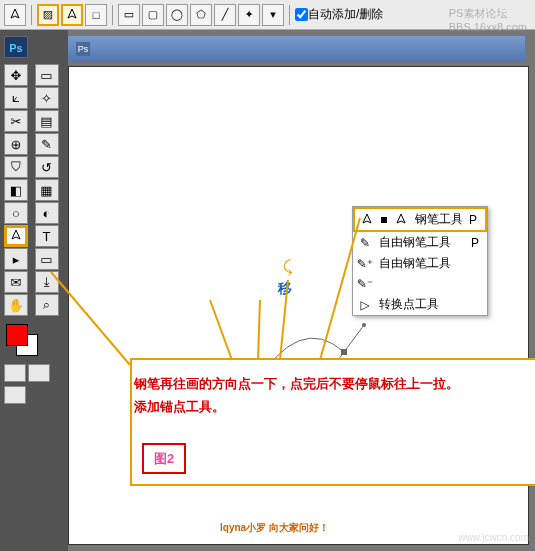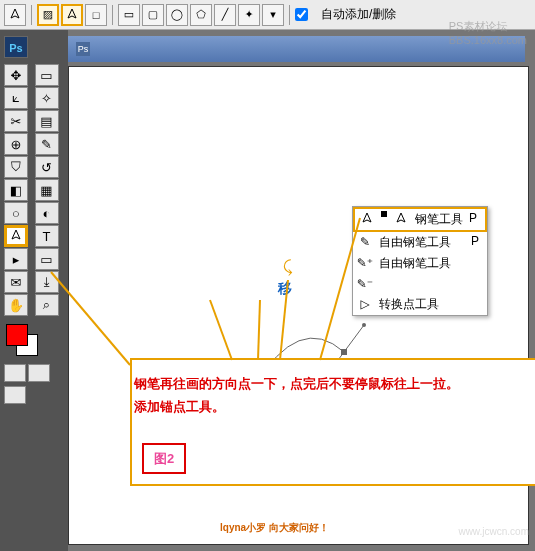--- a/index.html
+++ b/index.html
@@ -2,57 +2,57 @@
 <html><head>
 <meta charset="utf-8">
 <style>
 * { margin: 0; padding: 0; box-sizing: border-box; font-family: "Microsoft YaHei", SimSun, sans-serif; }
 body { width: 535px; height: 551px; background: #fff; overflow: hidden; position: relative; }
 
 .top-toolbar { height: 30px; background: #ebebeb; border-bottom: 1px solid #aaa; display: flex; align-items: center; padding: 0 4px; gap: 2px; }
 .tb-btn { width: 22px; height: 22px; background: #f5f5f5; border: 1px solid #999; display: flex; align-items: center; justify-content: center; font-size: 11px; }
 .tb-btn.hl { border: 2px solid #e8a000; background: #fff8e0; }
 .tb-sep { width: 1px; height: 20px; background: #999; margin: 0 3px; }
-.tb-check { display: flex; align-items: center; font-size: 12px; gap: 13px; }
+.tb-check { display: flex; align-items: center; font-size: 12px; gap: 0; }
 
 .title-bar { height: 26px; background: linear-gradient(#7a9acc, #5276b0); color: #fff; display: flex; align-items: center; padding: 0 8px; font-size: 12px; margin: 6px 4px 0 68px; }
 .title-icon { width: 14px; height: 14px; background: #4a6a9a; margin-right: 6px; font-size: 9px; line-height: 14px; text-align: center; }
 
 .main-area { display: flex; height: calc(100% - 30px); }
 .left-panel { width: 68px; background: #535353; display: flex; flex-direction: column; padding: 6px 4px; }
 .ps-icon { width: 24px; height: 22px; background: #1a3a6a; color: #5ac8fa; font-size: 11px; font-weight: bold; text-align: center; line-height: 22px; margin-bottom: 6px; border: 1px solid #666; }
 .tools-grid { display: grid; grid-template-columns: 1fr 1fr; gap: 1px; }
 .tool { width: 24px; height: 22px; background: #e8e8e8; border: 1px solid #888; display: flex; align-items: center; justify-content: center; font-size: 13px; position: relative; }
 .tool.hl { border: 3px solid #e8a000; background: #fff; }
 .swatch-area { margin-top: 8px; position: relative; height: 36px; }
 .fg-color { width: 22px; height: 22px; background: #ff0000; border: 1px solid #000; position: absolute; top: 0; left: 2px; }
 .bg-color { width: 22px; height: 22px; background: #fff; border: 1px solid #000; position: absolute; top: 10px; left: 12px; }
 .mode-btns { display: flex; gap: 2px; margin-top: 4px; }
 .mode-btn { width: 22px; height: 18px; background: #e8e8e8; border: 1px solid #888; }
 
 .canvas-wrap { flex: 1; background: #767676; padding: 0 6px 6px 0; position: relative; }
 .canvas { position: absolute; top: 36px; left: 0; right: 6px; bottom: 6px; background: #fff; border: 1px solid #333; }
 
 .pen-menu { position: absolute; top: 210px; left: 355px; background: #fff; border: 1px solid #9c9c9c; box-shadow: 2px 2px 4px rgba(0,0,0,0.3); font-size: 12px; }
-.pen-menu-row { display: flex; align-items: flex-start; padding: 2px 8px 2px 4px; gap: 6px; white-space: nowrap; }
+.pen-menu-row { display: flex; align-items: center; padding: 2px 8px 2px 4px; gap: 6px; white-space: nowrap; }
 .pen-menu-row.sel { background: #fff; }
 .pm-icon { width: 16px; height: 16px; display: flex; align-items: center; justify-content: center; }
 .pm-mark { width: 6px; height: 6px; background: #000; }
 .pm-key { margin-left: auto; }
 
 .anno-box { position: absolute; top: 358px; left: 130px; width: 414px; height: 128px; border: 2px solid #e8a000; background: #fff; padding: 12px 2px; font-size: 13px; color: #d00; line-height: 1.8; font-weight: bold; }
 .fig-label { position: absolute; bottom: 10px; left: 10px; border: 2px solid #d00; padding: 2px 10px; color: #ec4899; font-size: 13px; }
 .tri-move { position: absolute; top: 280px; left: 278px; color: #1060c0; font-size: 14px; font-weight: bold; }
 .tri-arrow { position: absolute; color: #e8a000; font-size: 16px; }
 
 .curve { position: absolute; top: 250px; left: 170px; }
 
 .credit { position: absolute; bottom: 16px; left: 220px; font-size: 10px; font-weight: bold; color: #d06000; }
-.watermark { position: absolute; top: 19px; right: 8px; color: #999; font-size: 11px; opacity: .7; }
-.wm2 { position: absolute; bottom: 14px; right: 6px; color: #bbb; font-size: 10px; opacity: .5; }
+.watermark { position: absolute; top: 6px; right: 8px; color: #999; font-size: 11px; opacity: .7; }
+.wm2 { position: absolute; bottom: 8px; right: 6px; color: #bbb; font-size: 10px; opacity: .5; }
 </style>
 </head>
 <body>
 
 <div class="top-toolbar">
   <div class="tb-btn">
       <svg width="12" height="14">
         <path d="M6 1 L10 10 L6 8 L2 10 Z" fill="none" stroke="#000"></path>
       </svg>
     </div>

